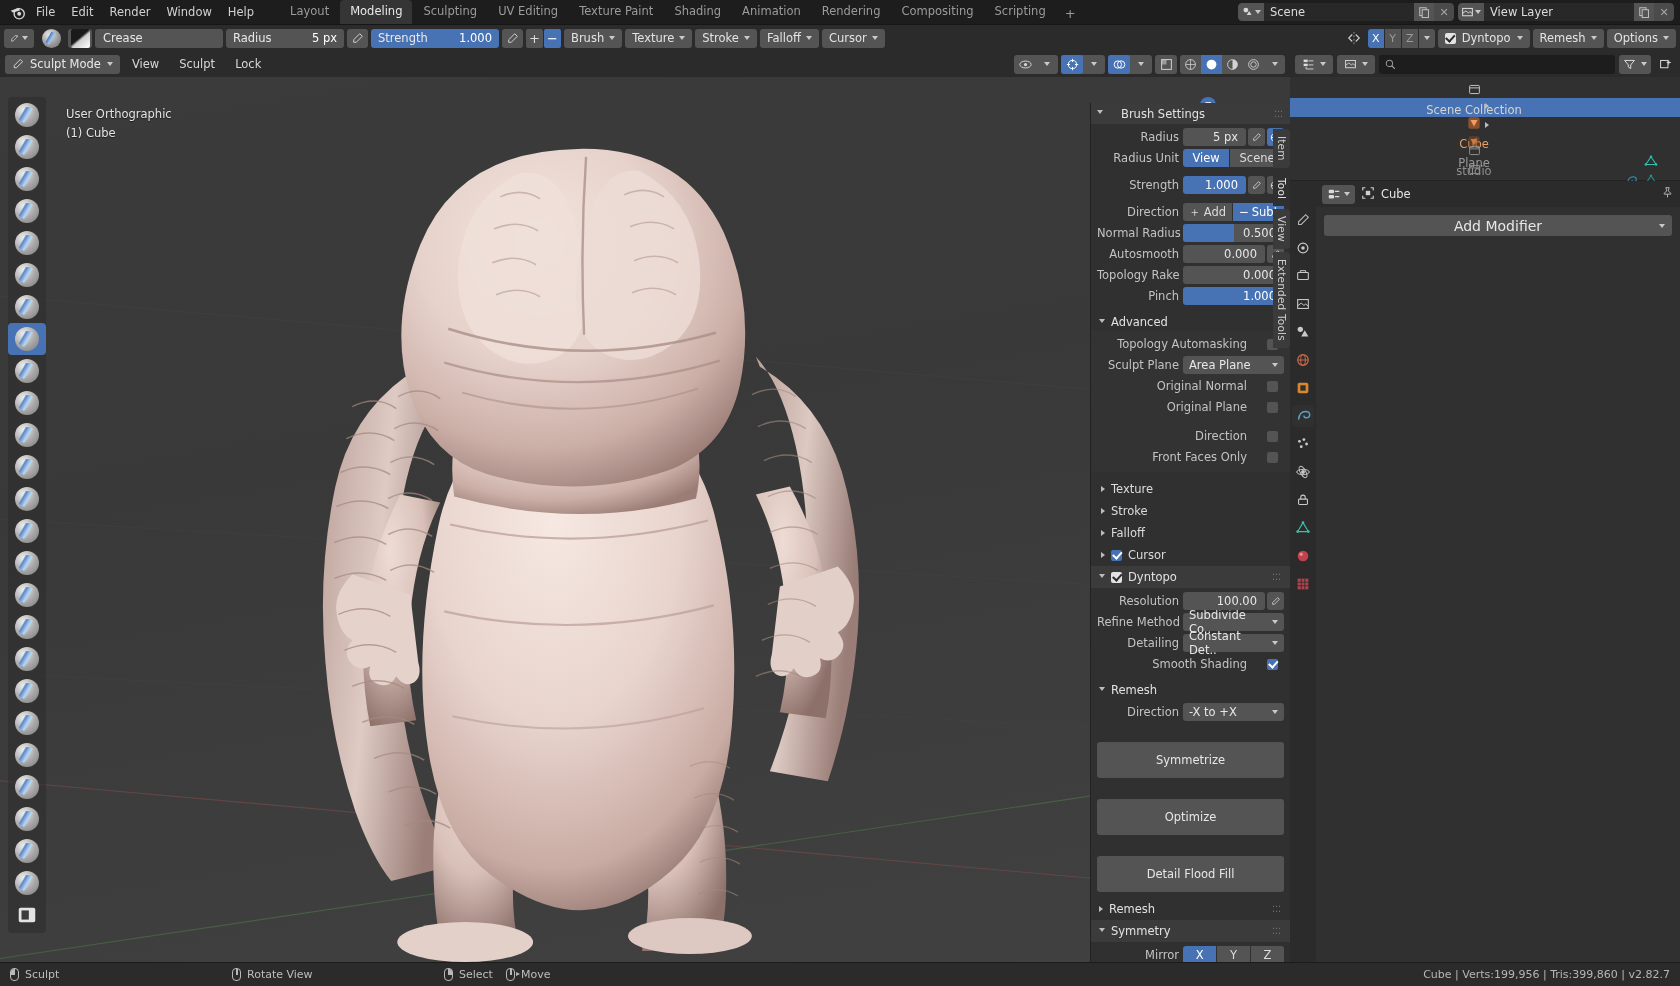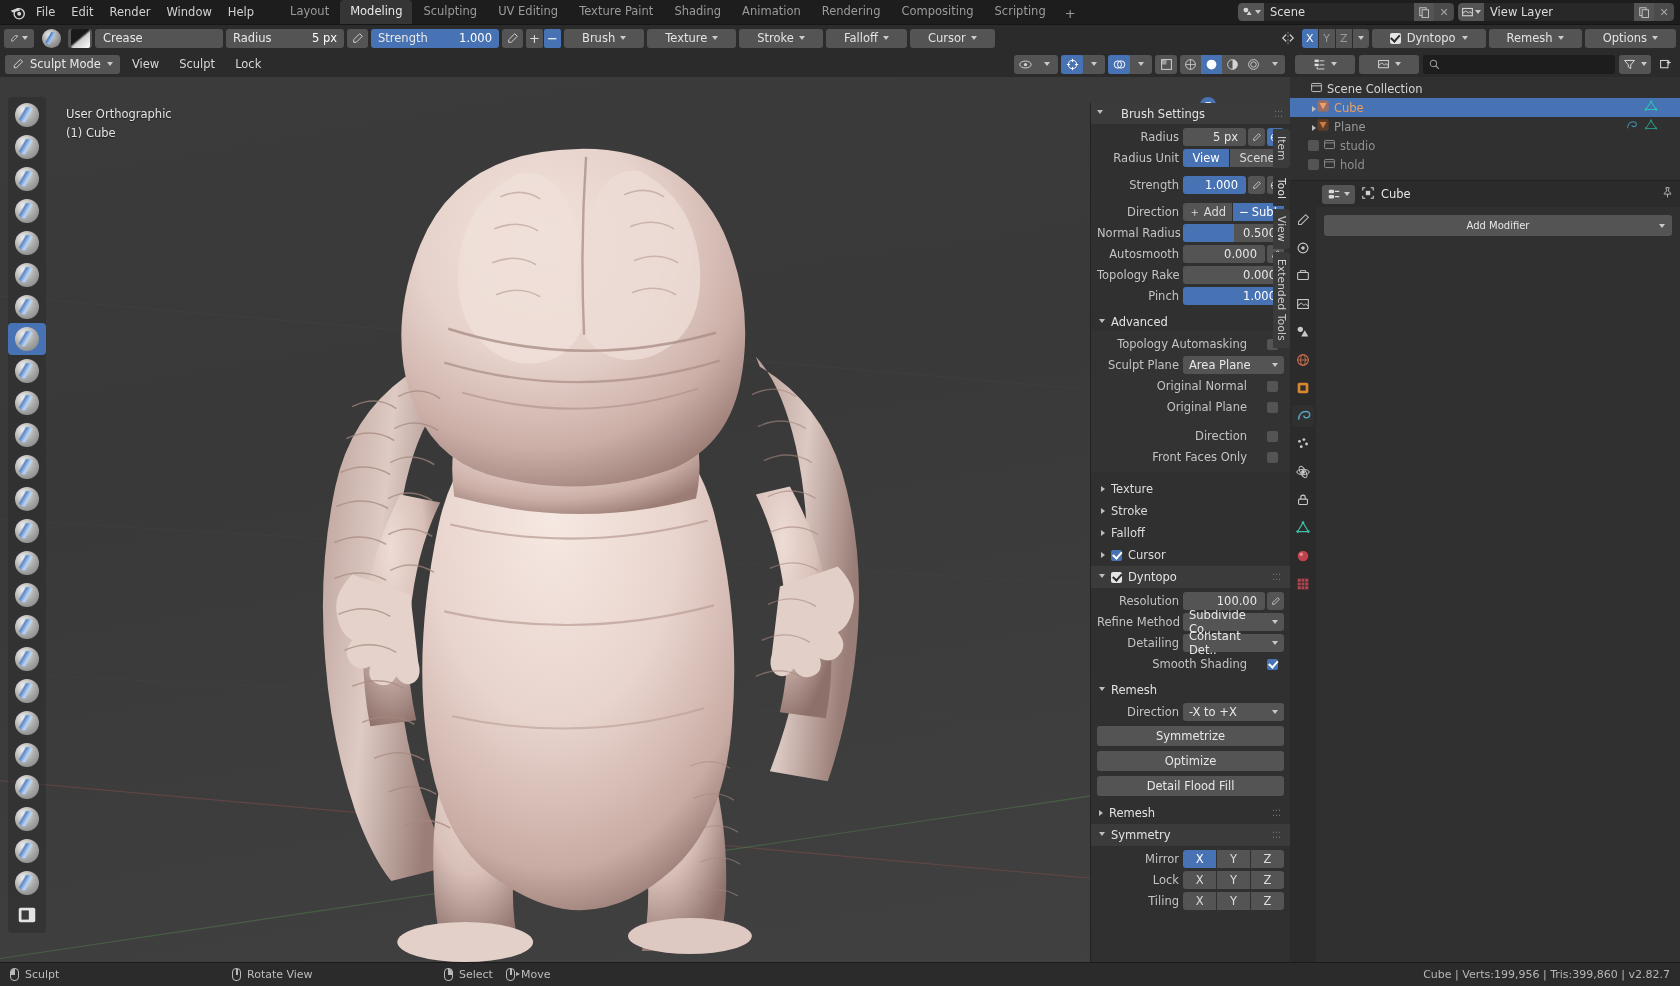--- a/index.html
+++ b/index.html
@@ -80,21 +80,21 @@
     padding: 0 7px; font-size: 11.5px; min-width: 120px; background: #545454;
   }
   .slider-field.filled { background: #4772b3; }
   .slider-field .lbl { color: #e8e8e8; }
   .slider-field .val { margin-left: auto; color: #ffffff; }
   .pencil-btn { width: 21px; height: 19px; background: #545454; border-radius:3px; display:flex; align-items:center; justify-content:center; }
   .pm-group { display: flex; gap: 1px; }
   .pm-btn { width: 17px; height: 19px; background: #4772b3; color: #fff; display:flex; align-items:center; justify-content:center; font-size: 13px; border-radius: 2px;}
   .pm-btn.plus { background: #545454; color:#ddd; }
   .dropdown-btn {
-    height: 19px; background: #545454; border-radius: 3px; padding: 0 18px; display: flex;
+    height: 19px; background: #545454; border-radius: 3px; padding: 0 7px; display: flex;
     align-items: center; gap: 5px; color: #e3e3e3; font-size: 11.5px;
   }
   .caret { width: 0; height: 0; border-left: 3.5px solid transparent; border-right: 3.5px solid transparent; border-top: 4px solid #c9c9c9; }
   .th-right { margin-left: auto; display: flex; align-items: center; gap: 3px; }
   .axis-group { display: flex; gap: 1px; }
   .axis-btn { width: 16px; height: 19px; background: #545454; color: #9b9b9b; display:flex; align-items:center; justify-content:center; font-size: 11px; }
   .axis-btn.on { background: #4772b3; color: #fff; }
   .axis-btn:first-child { border-radius: 3px 0 0 3px; }
   .axis-caret { width: 16px; height: 19px; background: #545454; border-radius: 0 3px 3px 0; display:flex; align-items:center; justify-content:center; }
   .chk { width: 11px; height: 11px; border-radius: 2px; background: #545454; display:inline-flex; align-items:center; justify-content:center; }
@@ -209,53 +209,53 @@
   .selectbox {
     height: 18px; background: #545454; border-radius: 3px; display: flex; align-items: center;
     padding: 0 6px; font-size: 11.5px; color: #e7e7e7; flex: 1 1 auto; gap: 4px;
   }
   .selectbox .sc { margin-left: auto; }
   .rowchk { display: flex; align-items: center; gap: 20px; height: 18px; }
   .rowchk .rl { width: 150px; text-align: right; color: #c3c3c3; font-size: 11.5px; flex: 0 0 150px; }
   .subhdr { display: flex; align-items: center; gap: 6px; padding: 4px 0 2px 8px; color: #e2e2e2; font-size: 11.5px; }
   .closed-row { display:flex; align-items:center; gap: 6px; height: 22px; padding: 0 10px; color: #dcdcdc; font-size: 11.5px; }
   .bigbtn {
-    height: 20px; background: #545454; border-radius: 3px; display:flex; align-items:center;
-    justify-content:center; color: #e7e7e7; font-size: 11.5px; margin-top: 2px;
+    height: 36px; background: #545454; border-radius: 3px; display:flex; align-items:center;
+    justify-content:center; color: #e7e7e7; font-size: 11.5px; margin-top: 18px;
   }
   .secthdr {
     height: 22px; display:flex; align-items:center; gap:6px; padding: 0 8px;
     background: #3b3b3b; color: #e2e2e2; font-size: 11.5px;
   }
   .grip { margin-left: auto; color: #767676; font-size: 9px; letter-spacing:1px; line-height: 5px; }
 
   
   .outliner { height: 130px; background: #303030; display: flex; flex-direction: column; border-bottom: 1px solid #232323; }
   .ol-header { height: 26px; background: #2b2b2b; display:flex; align-items:center; gap: 4px; padding: 0 5px; }
   .ol-search {
     height: 19px; background: #1d1d1d; border-radius: 3px; display: flex; align-items: center;
     gap: 5px; padding: 0 6px; width: 115px; color: #8a8a8a; flex: 1 1 auto;
   }
   .ol-body { flex: 1 1 auto; padding: 2px 0; }
-  .ol-row { height: 19px; display: flex; align-items: center; gap: 4px; padding-right: 22px; font-size: 11.5px; color: #d4d4d4; }
+  .ol-row { height: 19px; display: flex; align-items: center; gap: 4px; padding-right: 22px; font-size: 11.5px; color: #d4d4d4; flex-direction: column; }
   .ol-row.selected { background: #4772b3; }
   .ol-row .eye { margin-left: auto; color: #b4b4b4; }
 
   
   .props { flex: 1 1 auto; display: flex; background: #303030; }
   .props-tabs { width: 26px; background: #2b2b2b; display: flex; flex-direction: column; align-items: center; padding-top: 28px; gap: 6px; }
   .ptab { width: 22px; height: 22px; display:flex; align-items:center; justify-content:center; border-radius: 4px; }
   .ptab.active { background: #303030; }
   .props-main { flex: 1 1 auto; display: flex; flex-direction: column; }
   .props-head { height: 26px; background: #2b2b2b; display:flex; align-items:center; gap: 6px; padding: 0 6px; }
   .bc-box { height: 19px; background: #545454; border-radius: 3px; display:flex; align-items:center; gap: 3px; padding: 0 5px; }
   .props-body { padding: 8px; }
   .addmod {
     height: 21px; background: #545454; border-radius: 3px; display: flex; align-items: center;
-    justify-content: center; color: #e7e7e7; font-size: 10px; position: relative;
+    justify-content: center; color: #e7e7e7; font-size: 14px; position: relative;
   }
   .addmod .sc { position: absolute; right: 7px; }
 
   
   .statusbar {
     height: 24px; flex: 0 0 24px; background: #2b2b2b; display: flex; align-items: center;
     padding: 0 10px; gap: 0; font-size: 11px; color: #bdbdbd; border-top: 1px solid #1b1b1b;
   }
   .sb-item { display: flex; align-items: center; gap: 6px; }
   .sb-right { margin-left: auto; color: #b6b6b6; font-size: 11px; }

